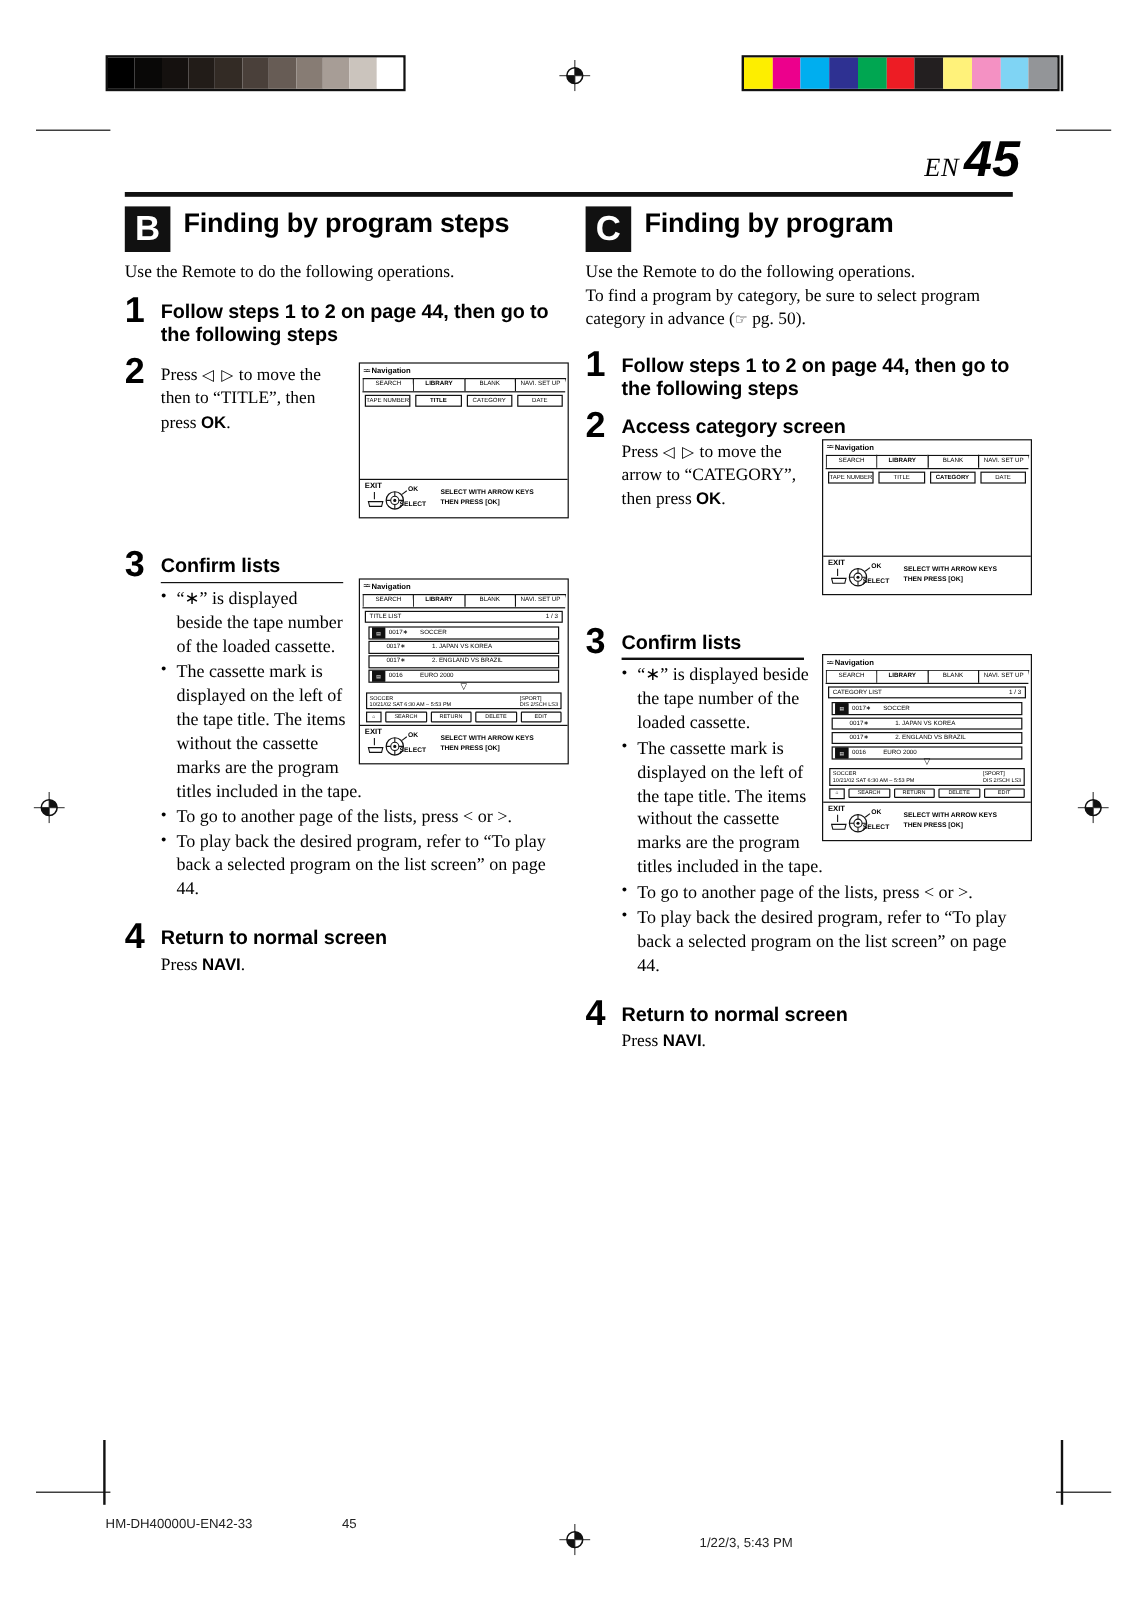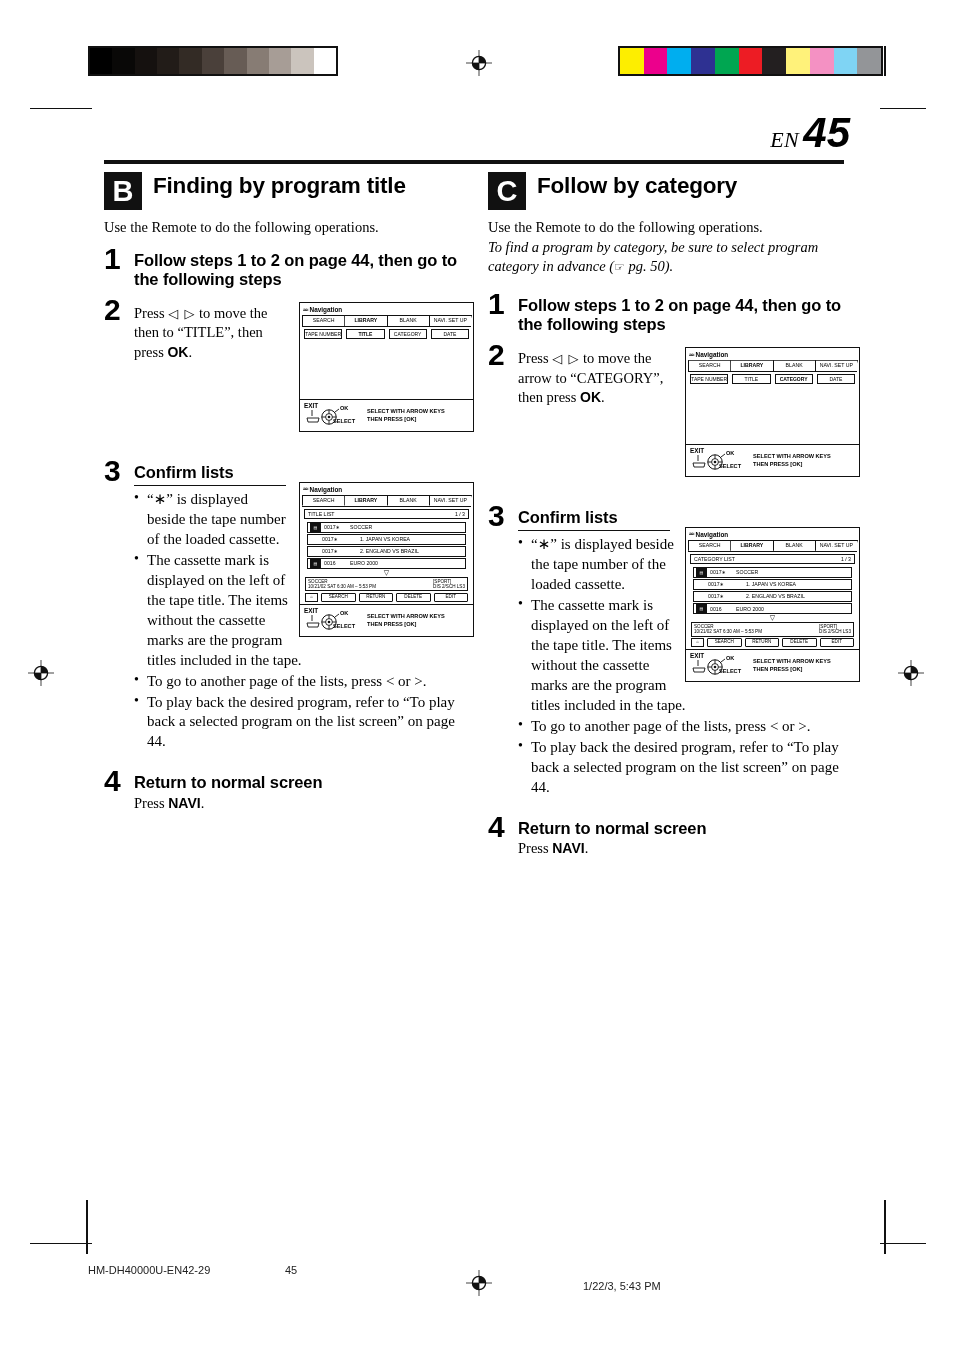--- a/index.html
+++ b/index.html
@@ -185,21 +185,21 @@
 
   <div class="pg-num">
     <span class="en">EN</span><span class="no">45</span>
   </div>
   <div class="hdr-rule"></div>
 
   <div class="col col-left">
 
     <div class="sect-head">
       <div class="badge">B</div>
-      <div class="sect-title">Finding by program title</div>
+      <div class="sect-title">Finding by program steps</div>
     </div>
 
     <div class="lead">Use the Remote to do the following operations.</div>
 
     <div class="step">
       <div class="step-no">1</div>
       <div class="step-body">
         <div class="step-title">Follow steps 1 to 2 on page 44, then go to the following steps</div>
       </div>
     </div>
@@ -370,38 +370,39 @@
           <span>Press </span><b>NAVI</b><span>.</span>
         </div>
       </div>
     </div>
   </div>
 
   <div class="col col-right">
 
     <div class="sect-head">
       <div class="badge">C</div>
-      <div class="sect-title">Follow by category</div>
+      <div class="sect-title">Finding by program</div>
     </div>
 
     <div class="lead">Use the Remote to do the following operations.</div>
-    <div class="lead" style="margin-top:-1px;font-style:italic;">
+    <div class="lead" style="margin-top:-1px;">
       <span>To find a program by category, be sure to select program category in advance (</span><span class="hand">☞</span><span> pg. 50).</span>
     </div>
 
     <div class="step" style="margin-top:14px;">
       <div class="step-no">1</div>
       <div class="step-body">
         <div class="step-title">Follow steps 1 to 2 on page 44, then go to the following steps</div>
       </div>
     </div>
 
     <div class="step">
       <div class="step-no">2</div>
       <div class="step-body">
+        <div class="step-title">Access category screen</div>
 
         <div class="wrapfig">
           <div class="osd">
             <div class="osd-navi">
               <span class="nicon">≈≈</span>
               <span class="ntxt">Navigation</span>
             </div>
             <div class="osd-tabs">
               <div class="osd-tab">SEARCH</div>
               <div class="osd-tab sel">LIBRARY</div>
@@ -555,18 +556,18 @@
       <div class="step-body">
         <div class="step-title">Return to normal screen</div>
         <div class="step-text">
           <span>Press </span><b>NAVI</b><span>.</span>
         </div>
       </div>
     </div>
   </div>
 
   <div class="footer">
-    <span class="f1">HM-DH40000U-EN42-29</span>
+    <span class="f1">HM-DH40000U-EN42-33</span>
     <span class="f2">45</span>
     <span class="f3">1/22/3, 5:43 PM</span>
   </div>
 
 </div>
 
 </body></html>

